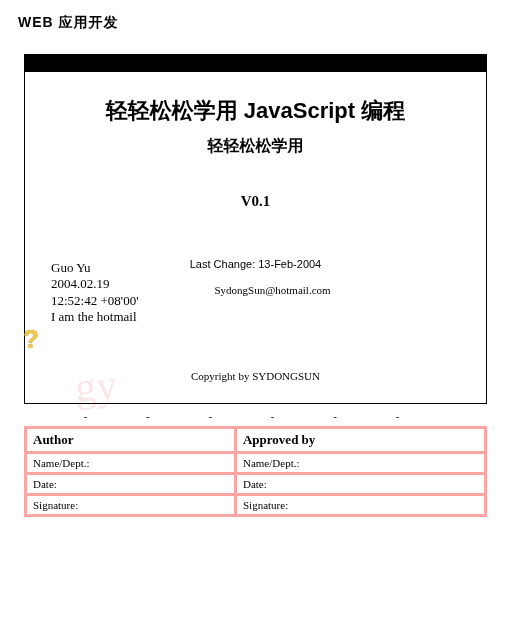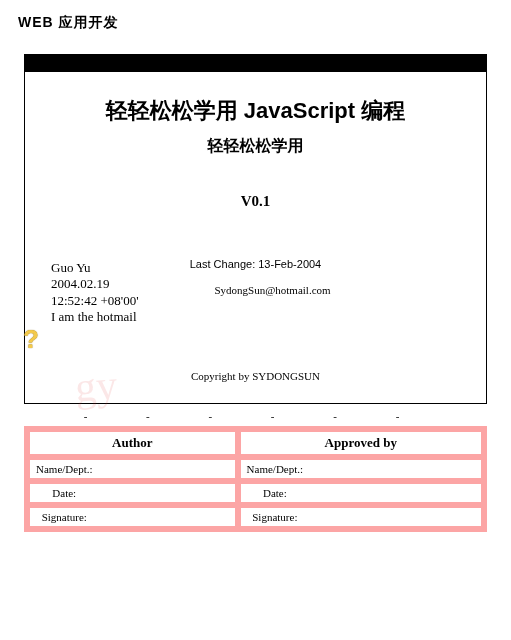--- a/index.html
+++ b/index.html
@@ -107,23 +107,23 @@
     letter-spacing: 28px;
   }
   
   .approval {
     margin: 0 24px 0 24px;
     border-collapse: collapse;
     width: calc(100% - 48px);
     font-family: "Times New Roman", serif;
   }
   .approval td, .approval th {
-    border: 6px solid #fca5a5;
+    border: 3px solid #fca5a5;
     padding: 3px 6px;
-    text-align: center;
+    text-align: left;
     vertical-align: middle;
   }
   .approval th {
     font-size: 13px;
     font-weight: bold;
     height: 20px;
   }
   .approval td {
     font-size: 11px;
     height: 15px;

